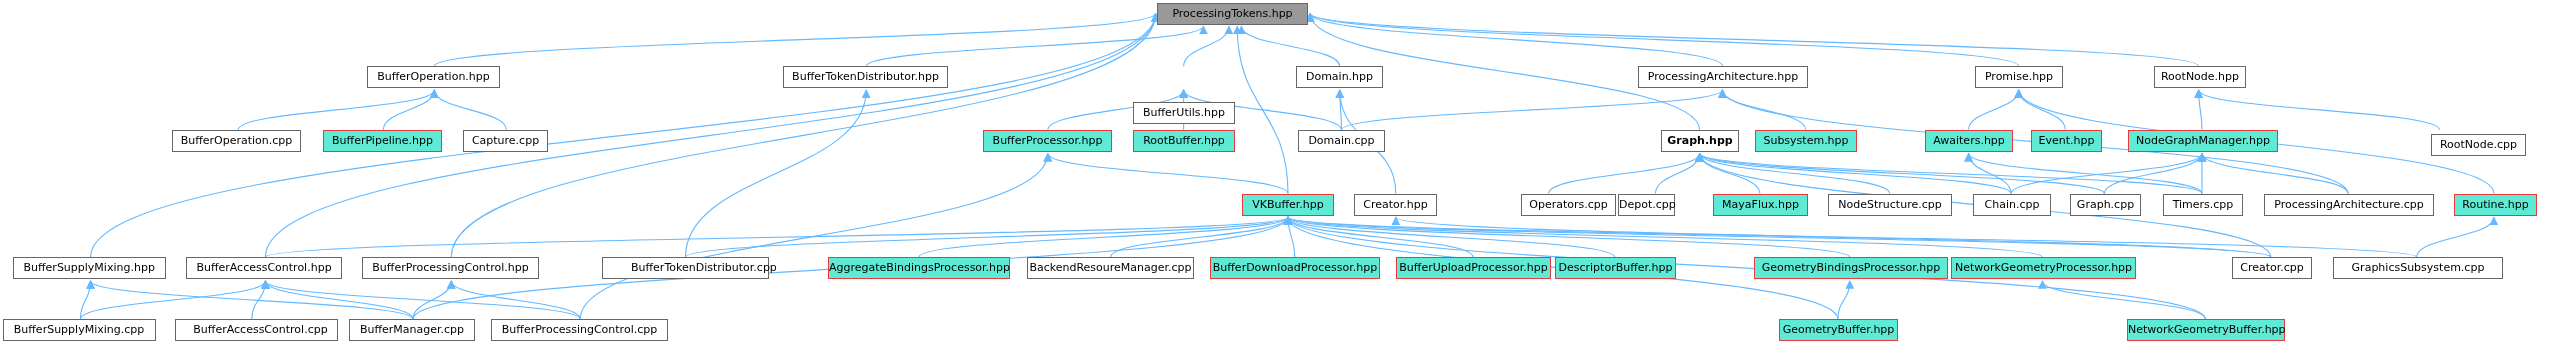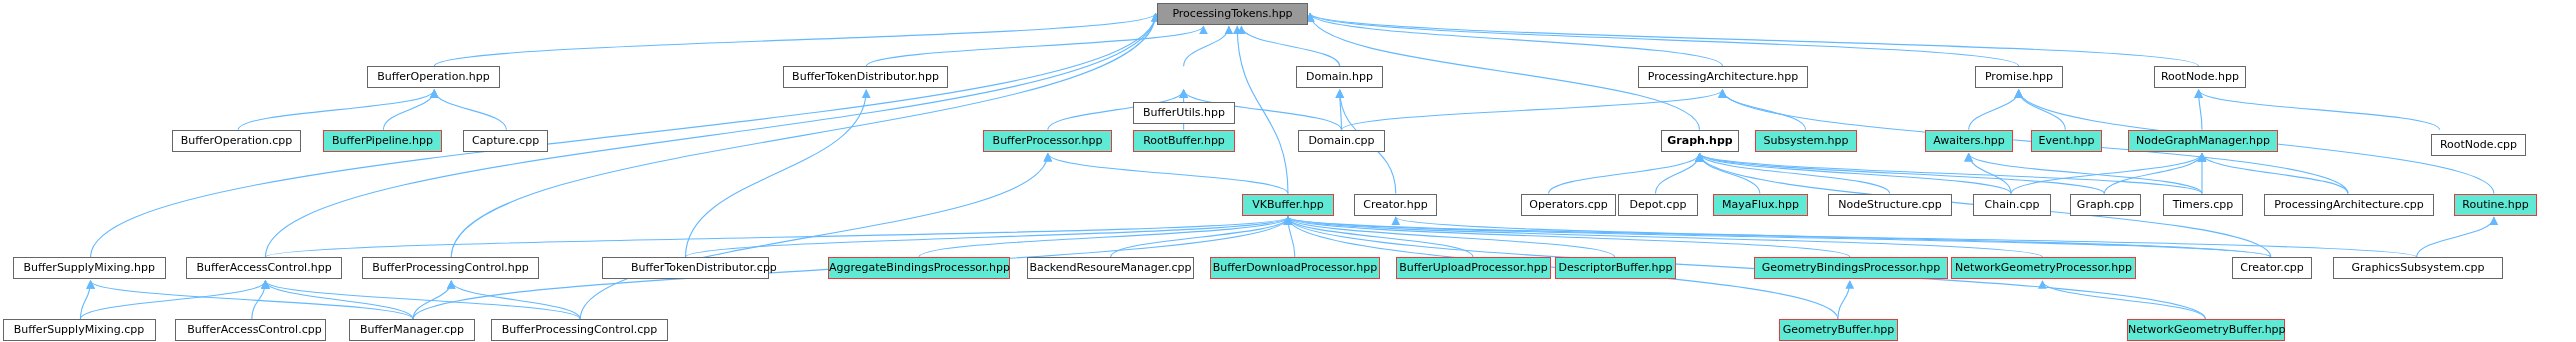--- a/index.html
+++ b/index.html
@@ -114,21 +114,21 @@
     <div class="node" style="left: 1298px; top: 130px; width: 87px;">Domain.cpp</div>
     <div class="node" style="left: 1661px; top: 130px; width: 78px; font-weight: bold;">Graph.hpp</div>
     <div class="node red" style="left: 1755px; top: 130px; width: 102px;">Subsystem.hpp</div>
     <div class="node red" style="left: 1925px; top: 130px; width: 88px;">Awaiters.hpp</div>
     <div class="node red" style="left: 2031px; top: 130px; width: 71px;">Event.hpp</div>
     <div class="node red" style="left: 2128px; top: 130px; width: 150px;">NodeGraphManager.hpp</div>
     <div class="node" style="left: 2393px; top: 134px; width: 95px; margin-left: 38px;">RootNode.cpp</div>
     <div class="node red" style="left: 1242px; top: 194px; width: 92px;">VKBuffer.hpp</div>
     <div class="node" style="left: 1354px; top: 194px; width: 83px;">Creator.hpp</div>
     <div class="node" style="left: 1501px; top: 194px; width: 95px; margin-left: 20px;">Operators.cpp</div>
-    <div class="node" style="left: 1618px; top: 194px; width: 80px; text-align: center;">Depot.cpp</div>
+    <div class="node" style="left: 1618px; top: 194px; width: 57px; text-align: center;">Depot.cpp</div>
     <div class="node red" style="left: 1713px; top: 194px; width: 95px;">MayaFlux.hpp</div>
     <div class="node" style="left: 1828px; top: 194px; width: 124px;">NodeStructure.cpp</div>
     <div class="node" style="left: 1973px; top: 194px; width: 78px;">Chain.cpp</div>
     <div class="node" style="left: 2070px; top: 194px; width: 71px;">Graph.cpp</div>
     <div class="node" style="left: 2163px; top: 194px; width: 80px;">Timers.cpp</div>
     <div class="node" style="left: 2264px; top: 194px; width: 170px;">ProcessingArchitecture.cpp</div>
     <div class="node red" style="left: 2454px; top: 194px; width: 83px;">Routine.hpp</div>
     <div class="node" style="left: 12.7px; top: 257px; width: 153px;">BufferSupplyMixing.hpp</div>
     <div class="node" style="left: 186px; top: 257px; width: 156px;">BufferAccessControl.hpp</div>
     <div class="node" style="left: 362px; top: 257px; width: 177px;">BufferProcessingControl.hpp</div>
@@ -136,19 +136,19 @@
     <div class="node red" style="left: 828px; top: 257px; width: 182px;">AggregateBindingsProcessor.hpp</div>
     <div class="node" style="left: 1027px; top: 257px; width: 167px;">BackendResoureManager.cpp</div>
     <div class="node red" style="left: 1210px; top: 257px; width: 170px;">BufferDownloadProcessor.hpp</div>
     <div class="node red" style="left: 1396px; top: 257px; width: 155px;">BufferUploadProcessor.hpp</div>
     <div class="node red" style="left: 1555px; top: 257px; width: 121px;">DescriptorBuffer.hpp</div>
     <div class="node red" style="left: 1754px; top: 257px; width: 194px;">GeometryBindingsProcessor.hpp</div>
     <div class="node red" style="left: 1951px; top: 257px; width: 185px;">NetworkGeometryProcessor.hpp</div>
     <div class="node" style="left: 2232px; top: 257px; width: 80px;">Creator.cpp</div>
     <div class="node" style="left: 2333px; top: 257px; width: 170px;">GraphicsSubsystem.cpp</div>
     <div class="node" style="left: 2.5px; top: 319px; width: 153px;">BufferSupplyMixing.cpp</div>
-    <div class="node" style="left: 175px; top: 319px; width: 151px; padding-left: 8px;">BufferAccessControl.cpp</div>
+    <div class="node" style="left: 175px; top: 319px; width: 163px; padding-left: 8px;">BufferAccessControl.cpp</div>
     <div class="node" style="left: 349px; top: 319px; width: 126px;">BufferManager.cpp</div>
     <div class="node" style="left: 491px; top: 319px; width: 177px;">BufferProcessingControl.cpp</div>
     <div class="node red" style="left: 1779px; top: 319px; width: 119px;">GeometryBuffer.hpp</div>
     <div class="node red" style="left: 2127px; top: 319px; width: 158px;">NetworkGeometryBuffer.hpp</div>
   </div>
 
 
 </body></html>

